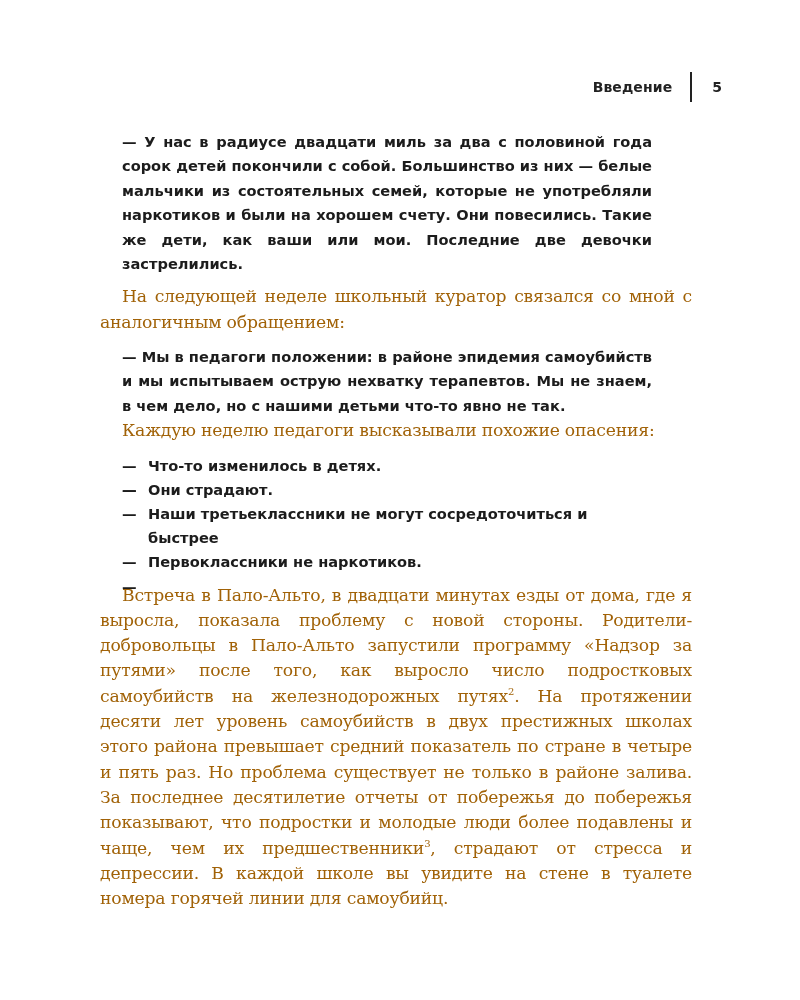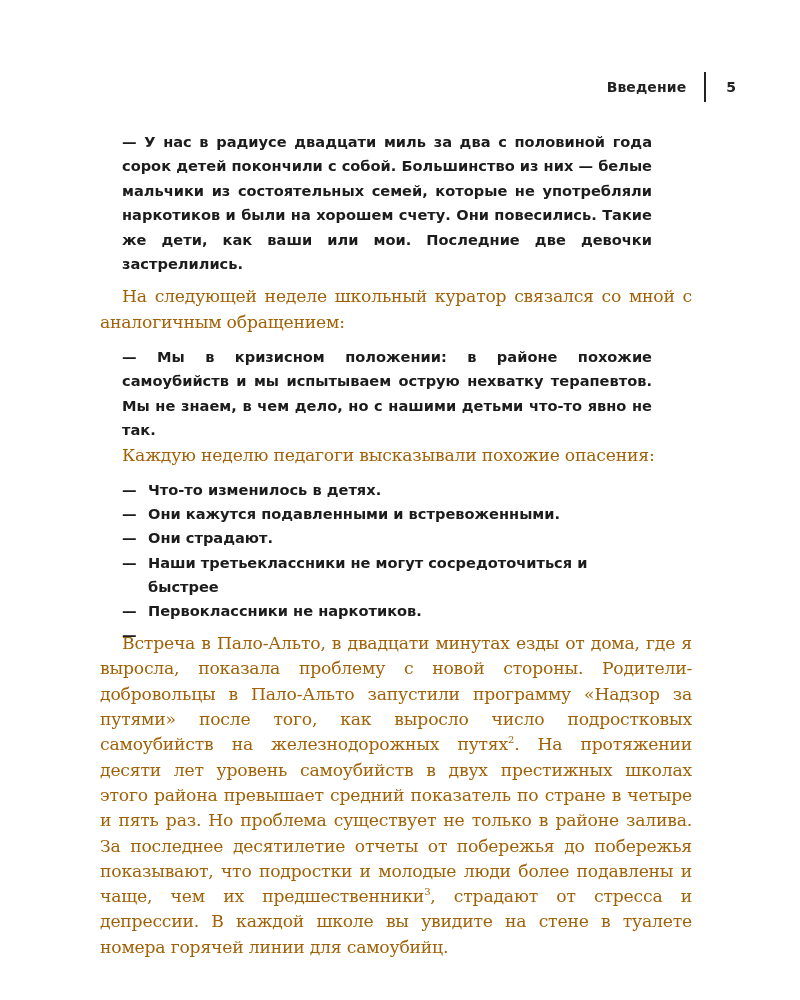--- a/index.html
+++ b/index.html
@@ -5,21 +5,21 @@
     html, body { margin: 0; padding: 0; }
     body {
       width: 800px; height: 1000px;
       background: #ffffff;
       color: #1a1a1a;
       position: relative;
       overflow: hidden;
     }
     .page-header {
       position: absolute;
-      top: 72px; right: 64px;
+      top: 72px; right: 78px;
       height: 30px;
       display: flex; align-items: center;
       font-family: "DejaVu Sans", sans-serif;
       font-weight: bold;
       font-size: 14px;
       color: #222;
     }
     .page-header .section { margin-right: 18px; letter-spacing: 0.1px; }
     .page-header .divider {
       width: 2px; height: 30px; background: #222; margin-right: 20px;
@@ -79,32 +79,31 @@
   <span class="section">Введение</span>
   <span class="divider"></span>
   <span class="num">5</span>
 </div>
 
 <div class="content">
   <p class="quote">— У нас в радиусе двадцати миль за два с половиной года сорок детей покончили с собой. Большинство из них — белые мальчики из состоятельных семей, которые не употребляли наркотиков и были на хорошем счету. Они повесились. Такие же дети, как ваши или мои. Последние две девочки застрелились.</p>
 
   <p class="body-p p1">На следующей неделе школьный куратор связался со мной с аналогичным обращением:</p>
 
-  <p class="quote q2">— Мы в кризисном положении: в районе похожие самоубийств и мы испытываем острую нехватку терапевтов. Мы не знаем, в чем дело, но с нашими детьми что-то явно не так.</p>
+  <p class="quote q2">— Мы в педагоги положении: в районе эпидемия самоубийств и мы испытываем острую нехватку терапевтов. Мы не знаем, в чем дело, но с нашими детьми что-то явно не так.</p>
 
   <p class="body-p p2">Каждую неделю педагоги высказывали похожие опасения:</p>
 
   <ul class="list">
     <li>
       <span class="dash">—</span>
       <span>Что-то изменилось в детях.</span>
     </li>
     <li>
       <span class="dash">—</span>
-      <span>Они кажутся подавленными и встревоженными.</span>
     </li>
     <li>
       <span class="dash">—</span>
       <span>Они страдают.</span>
     </li>
     <li>
       <span class="dash">—</span>
       <span>Наши третьеклассники не могут сосредоточиться и быстрее</span>
     </li>
     <li>

